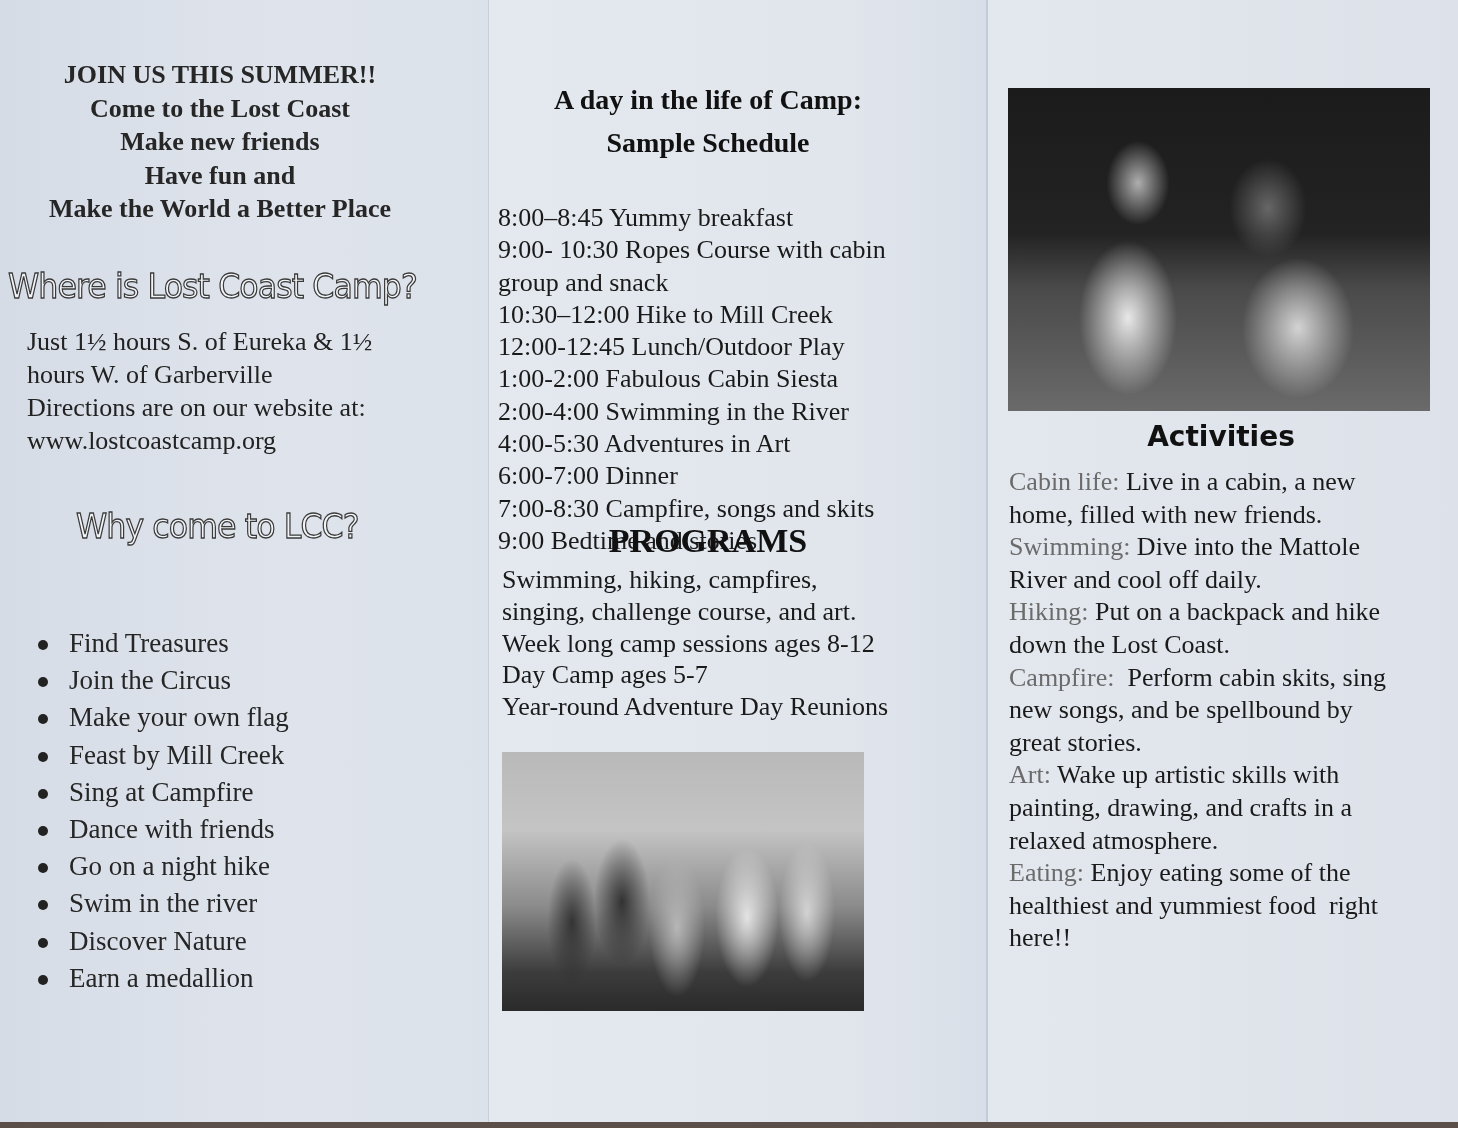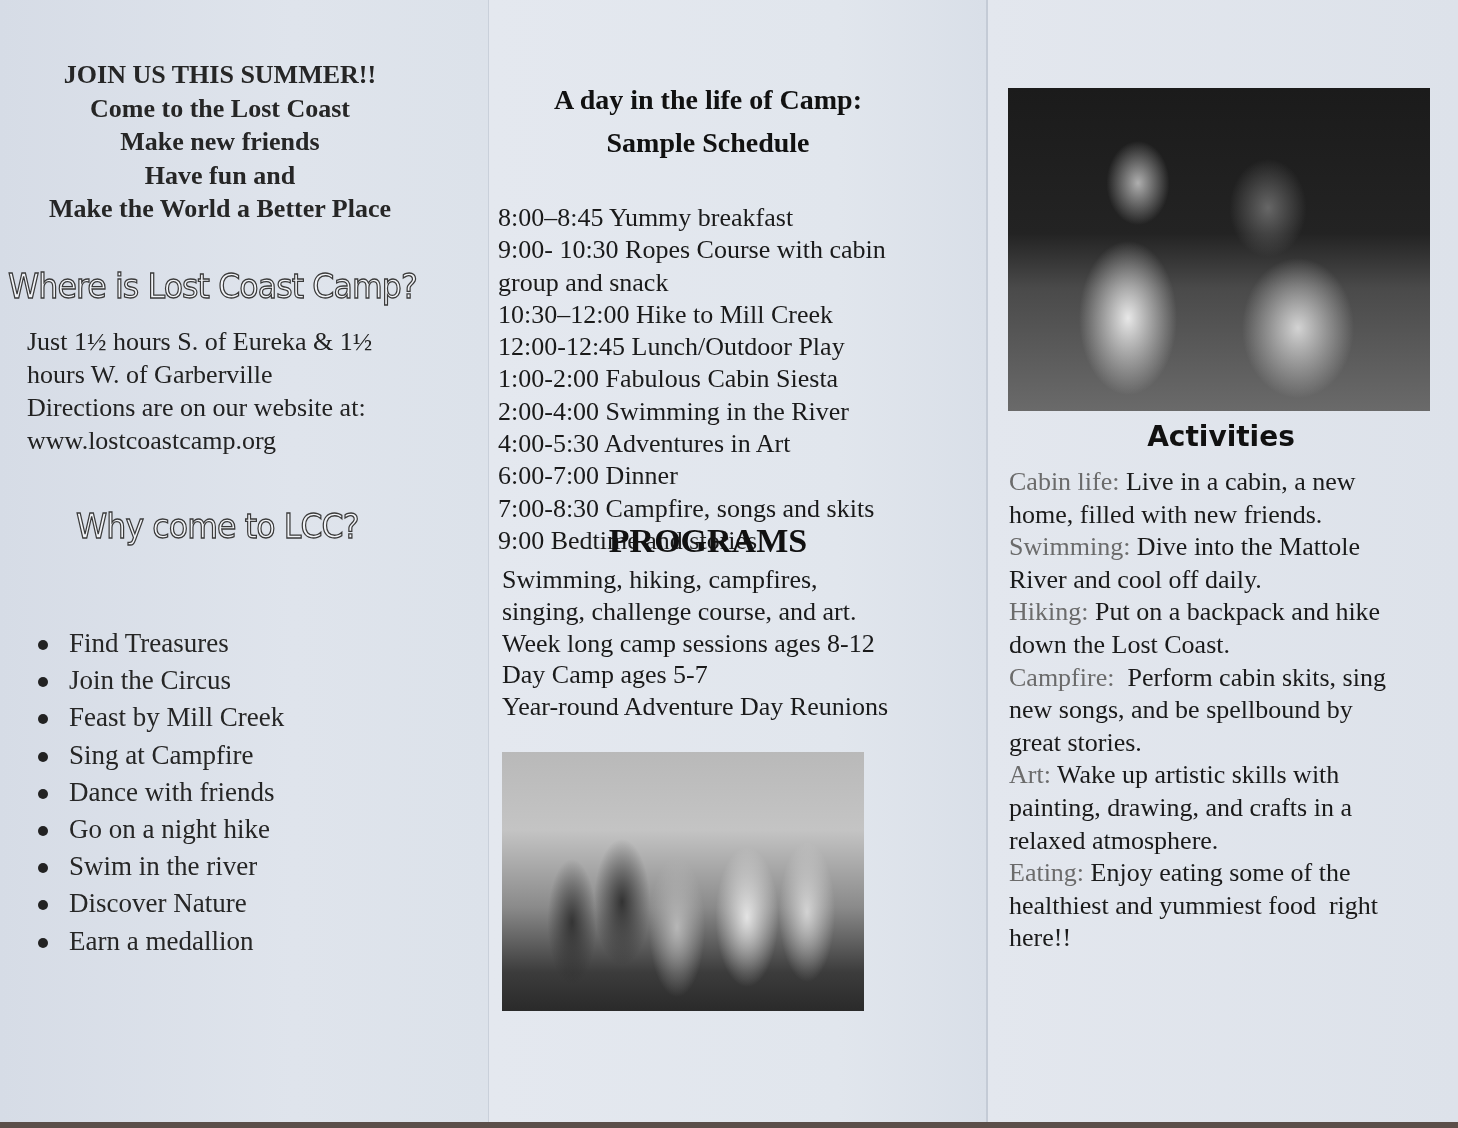--- a/index.html
+++ b/index.html
@@ -74,20 +74,21 @@
     <div>Just 1½ hours S. of Eureka &amp; 1½</div>
     <div>hours W. of Garberville</div>
     <div>Directions are on our website at:</div>
     <div>www.lostcoastcamp.org</div>
   </div>
 
   <div id="why-heading" class="outline-head">Why come to LCC?</div>
   <ul class="why-list">
     <li>Find Treasures</li>
     <li>Join the Circus</li>
+    <li>Make your own flag</li>
     <li>Feast by Mill Creek</li>
     <li>Sing at Campfire</li>
     <li>Dance with friends</li>
     <li>Go on a night hike</li>
     <li>Swim in the river</li>
     <li>Discover Nature</li>
     <li>Earn a medallion</li>
   </ul>
 </div>
 

